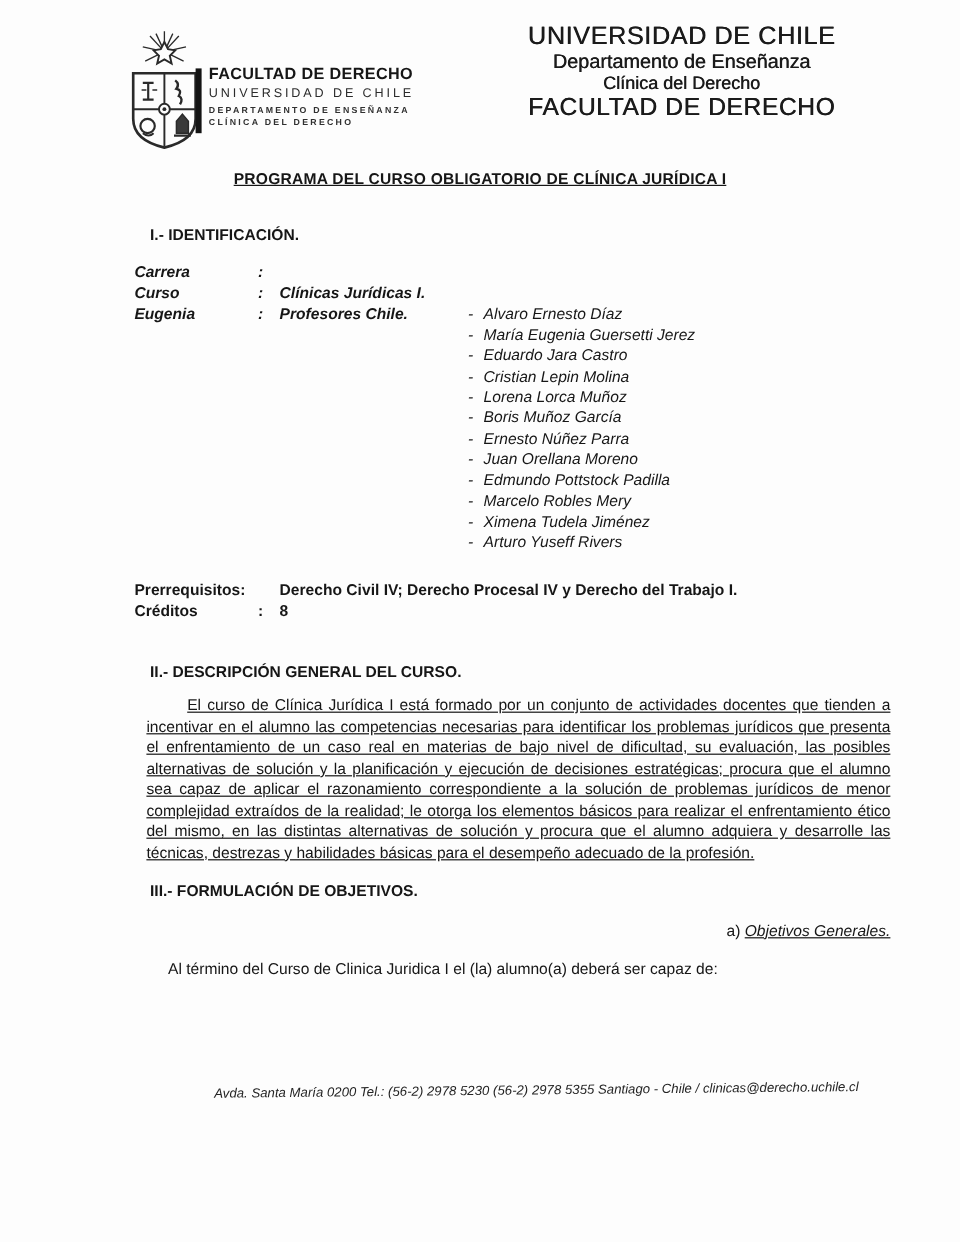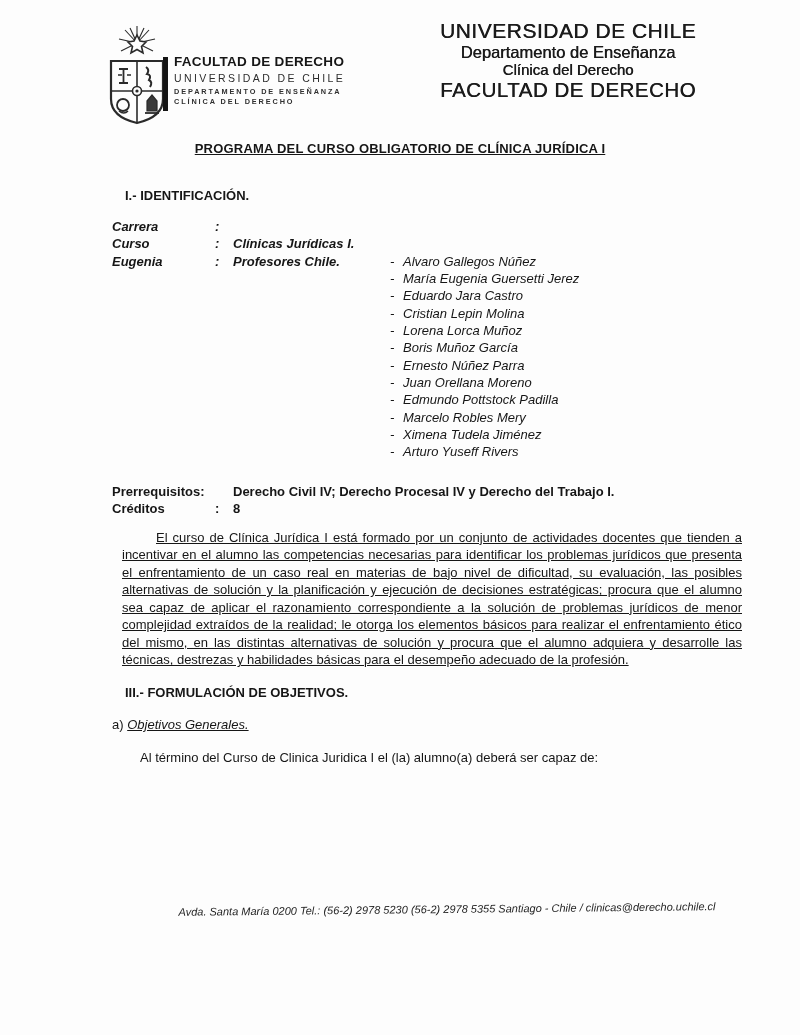--- a/index.html
+++ b/index.html
@@ -73,21 +73,21 @@
 
   .sec2-heading { margin-top: 33px; }
   .desc-para {
     margin: 11px 0 0 16px;
     text-align: justify;
     text-indent: 34px;
     line-height: 17.55px;
     text-decoration: underline;
   }
   .sec3-heading { margin-top: 15px; }
-  .sub-heading { margin-top: 15px; margin-left: 6px; }
+  .sub-heading { margin-top: 15px; margin-left: 18px; text-align: right; }
   .sub-heading .underlined-italic {
     font-style: italic;
     text-decoration: underline;
   }
   .intro-line { margin-top: 15px; text-indent: 34px; }
 
   
   .footer-line {
     position: absolute; top: 903px; left: 94px; right: 0;
     text-align: center;
@@ -167,21 +167,21 @@
         <span class="cell-colon">:</span>
         <span class="cell-value">Clínicas Jurídicas I.</span>
       </div>
       <div class="id-row">
         <span class="cell-label">Eugenia</span>
         <span class="cell-colon">:</span>
         <span class="cell-profsres">Profesores Chile.</span>
         <ul class="prof-list">
           <li class="prof-item">
               <span class="prof-dash">-</span>
-              <span>Alvaro Gallegos Núñez</span>
+              <span>Alvaro Ernesto Díaz</span>
             </li>
           <li class="prof-item">
               <span class="prof-dash">-</span>
               <span>María  Eugenia Guersetti Jerez</span>
             </li>
           <li class="prof-item">
               <span class="prof-dash">-</span>
               <span>Eduardo Jara Castro</span>
             </li>
           <li class="prof-item">
@@ -229,20 +229,21 @@
         <span class="cell-label-wide">Prerrequisitos:</span>
         <span class="cell-value">Derecho Civil IV; Derecho Procesal IV y Derecho del Trabajo I.</span>
       </div>
       <div class="id-row">
         <span class="cell-label">Créditos</span>
         <span class="cell-colon">:</span>
         <span class="cell-value">8</span>
       </div>
     </div>
 
+    <div class="sec-heading sec2-heading">II.- DESCRIPCIÓN GENERAL DEL CURSO.</div>
 
     <p class="desc-para">El curso de Clínica Jurídica I está formado por un conjunto de actividades docentes que tienden a incentivar en el alumno las competencias necesarias para identificar los problemas jurídicos que presenta el enfrentamiento de un caso real en materias de bajo nivel de dificultad, su evaluación, las posibles alternativas de solución y la planificación y ejecución de decisiones estratégicas; procura que el alumno sea capaz de aplicar el razonamiento correspondiente a la solución de problemas jurídicos de menor complejidad extraídos de la realidad; le otorga los elementos básicos para realizar el enfrentamiento ético del mismo, en las distintas alternativas de solución y procura que el alumno adquiera y desarrolle las técnicas, destrezas y habilidades básicas para el desempeño adecuado de la profesión.</p>
 
     <div class="sec-heading sec3-heading">III.- FORMULACIÓN DE OBJETIVOS.</div>
 
     <div class="sub-heading">
       <span>a)</span>
       <span class="underlined-italic">Objetivos Generales.</span>
     </div>
 

